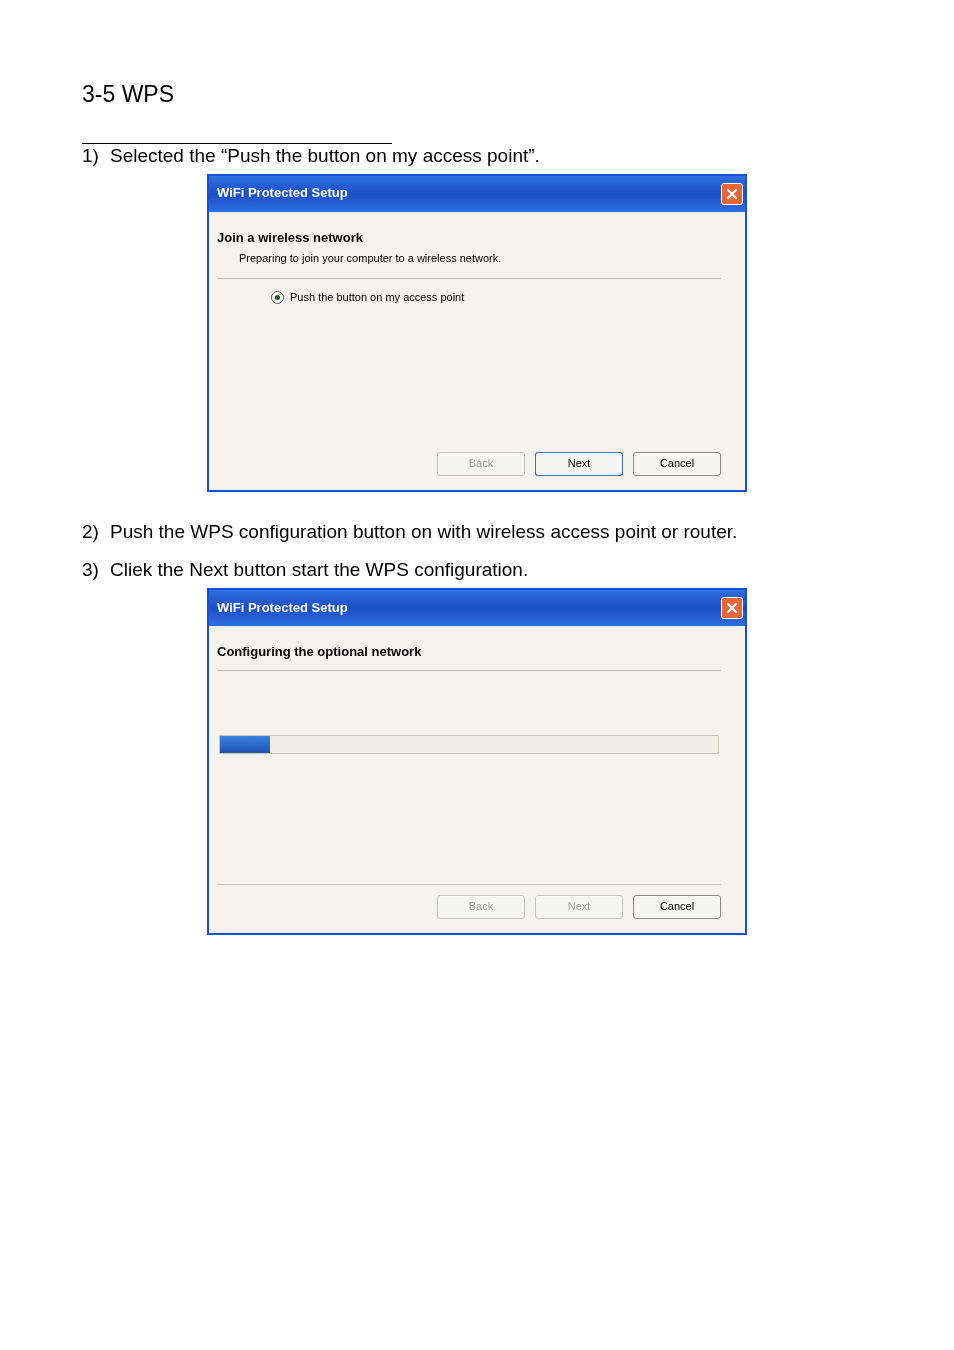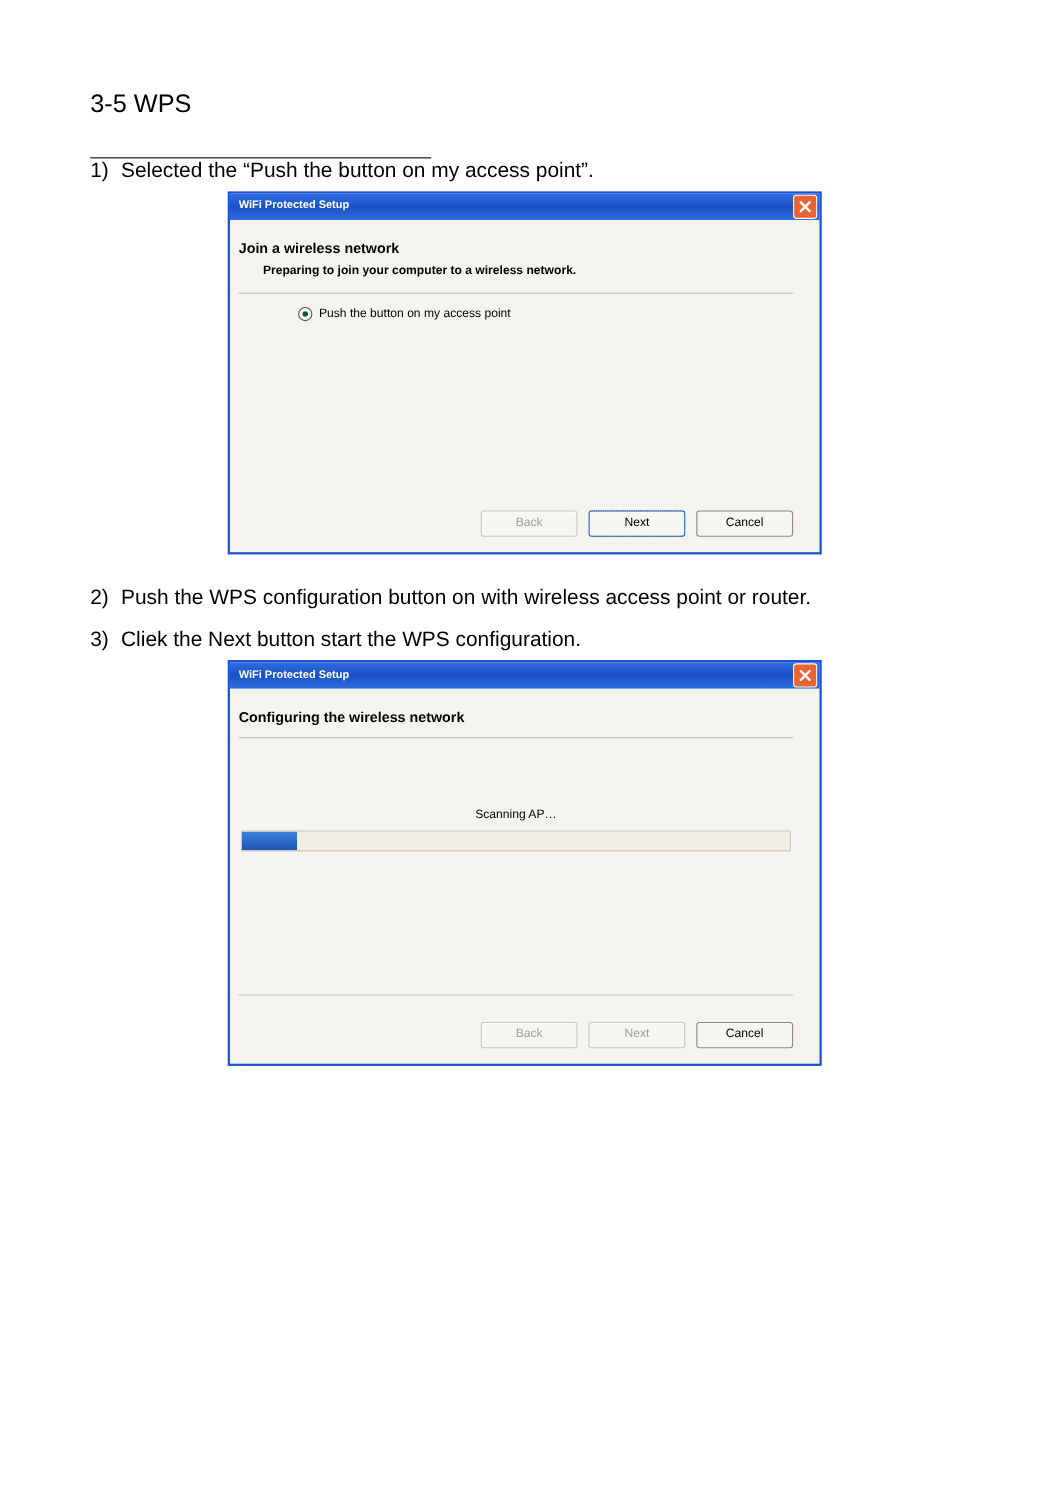--- a/index.html
+++ b/index.html
@@ -45,28 +45,28 @@
   
   .dialog {
     width: 536px;
     margin: 6px auto 28px auto;
     border: 2px solid #1a4fd6;
     background: #f5f3ed;
     font-family: Tahoma, Arial, sans-serif;
     color: #000;
   }
   .titlebar {
-    height: 24px;
+    height: 36px;
     background: linear-gradient(to bottom, #2f6fe0 0%, #1b4fc6 50%, #2f6fe0 100%);
     display: flex;
     align-items: center;
     padding: 0 2px 0 8px;
     color: #fff;
     font-weight: bold;
-    font-size: 10px;
+    font-size: 13px;
   }
   .titlebar-title { flex: 1; }
   .close-btn {
     width: 20px; height: 20px;
     background: #e86435;
     border: 1px solid #fff;
     border-radius: 3px;
     display: flex; align-items: center; justify-content: center;
   }
   .close-btn svg { display: block; }
@@ -74,21 +74,20 @@
     padding: 14px 18px 14px 2px;
   }
   .dlg-h {
     font-weight: bold;
     font-size: 13px;
     margin: 4px 0 6px 6px;
   }
   .dlg-sub {
     font-size: 11px;
     margin: 0 0 12px 28px;
-    font-weight: bold;
   }
   .hr {
     border-top: 1px solid #bdbdb3;
     margin: 0 6px 12px 6px;
   }
   .q {
     font-size: 11px;
     margin: 0 0 8px 6px;
   }
   .radio-row {
@@ -114,21 +113,20 @@
     border-radius: 50%;
   }
   .dlg-spacer-1 { height: 145px; }
   .dlg-spacer-2a { height: 52px; }
   .dlg-spacer-2b { height: 130px; }
   .button-row {
     display: flex;
     justify-content: flex-end;
     gap: 10px;
     padding-right: 6px;
-    margin-top: 24px;
   }
   .btn {
     width: 86px; height: 22px;
     font-size: 11px;
     background: #f5f5f1;
     border: 1px solid #8a8a82;
     border-radius: 3px;
     display: flex; align-items: center; justify-content: center;
     box-shadow: inset 0 1px 0 #fff;
   }
@@ -223,26 +221,25 @@
       <div class="dialog">
         <div class="titlebar">
           <span class="titlebar-title">WiFi Protected Setup</span>
           <span class="close-btn">
             <svg width="12" height="12" viewBox="0 0 12 12">
               <path d="M2 2 L10 10 M10 2 L2 10" stroke="#fff" stroke-width="2.2" stroke-linecap="round"></path>
             </svg>
           </span>
         </div>
         <div class="dialog-body">
-          <div class="dlg-h" style="margin-left:6px">Configuring the wireless network</div>
+          <div class="dlg-h" style="margin-left:6px">Configuring the optional network</div>
           <div class="hr" style="margin-top:10px"></div>
 
           <div class="dlg-spacer-2a"></div>
 
-          <div class="scan-label">Scanning AP…</div>
           <div class="progress-outer">
             <div class="progress-inner"></div>
           </div>
 
           <div class="dlg-spacer-2b"></div>
 
           <div class="hr2"></div>
           <div class="button-row">
             <span class="btn disabled">Back</span>
             <span class="btn disabled">Next</span>

